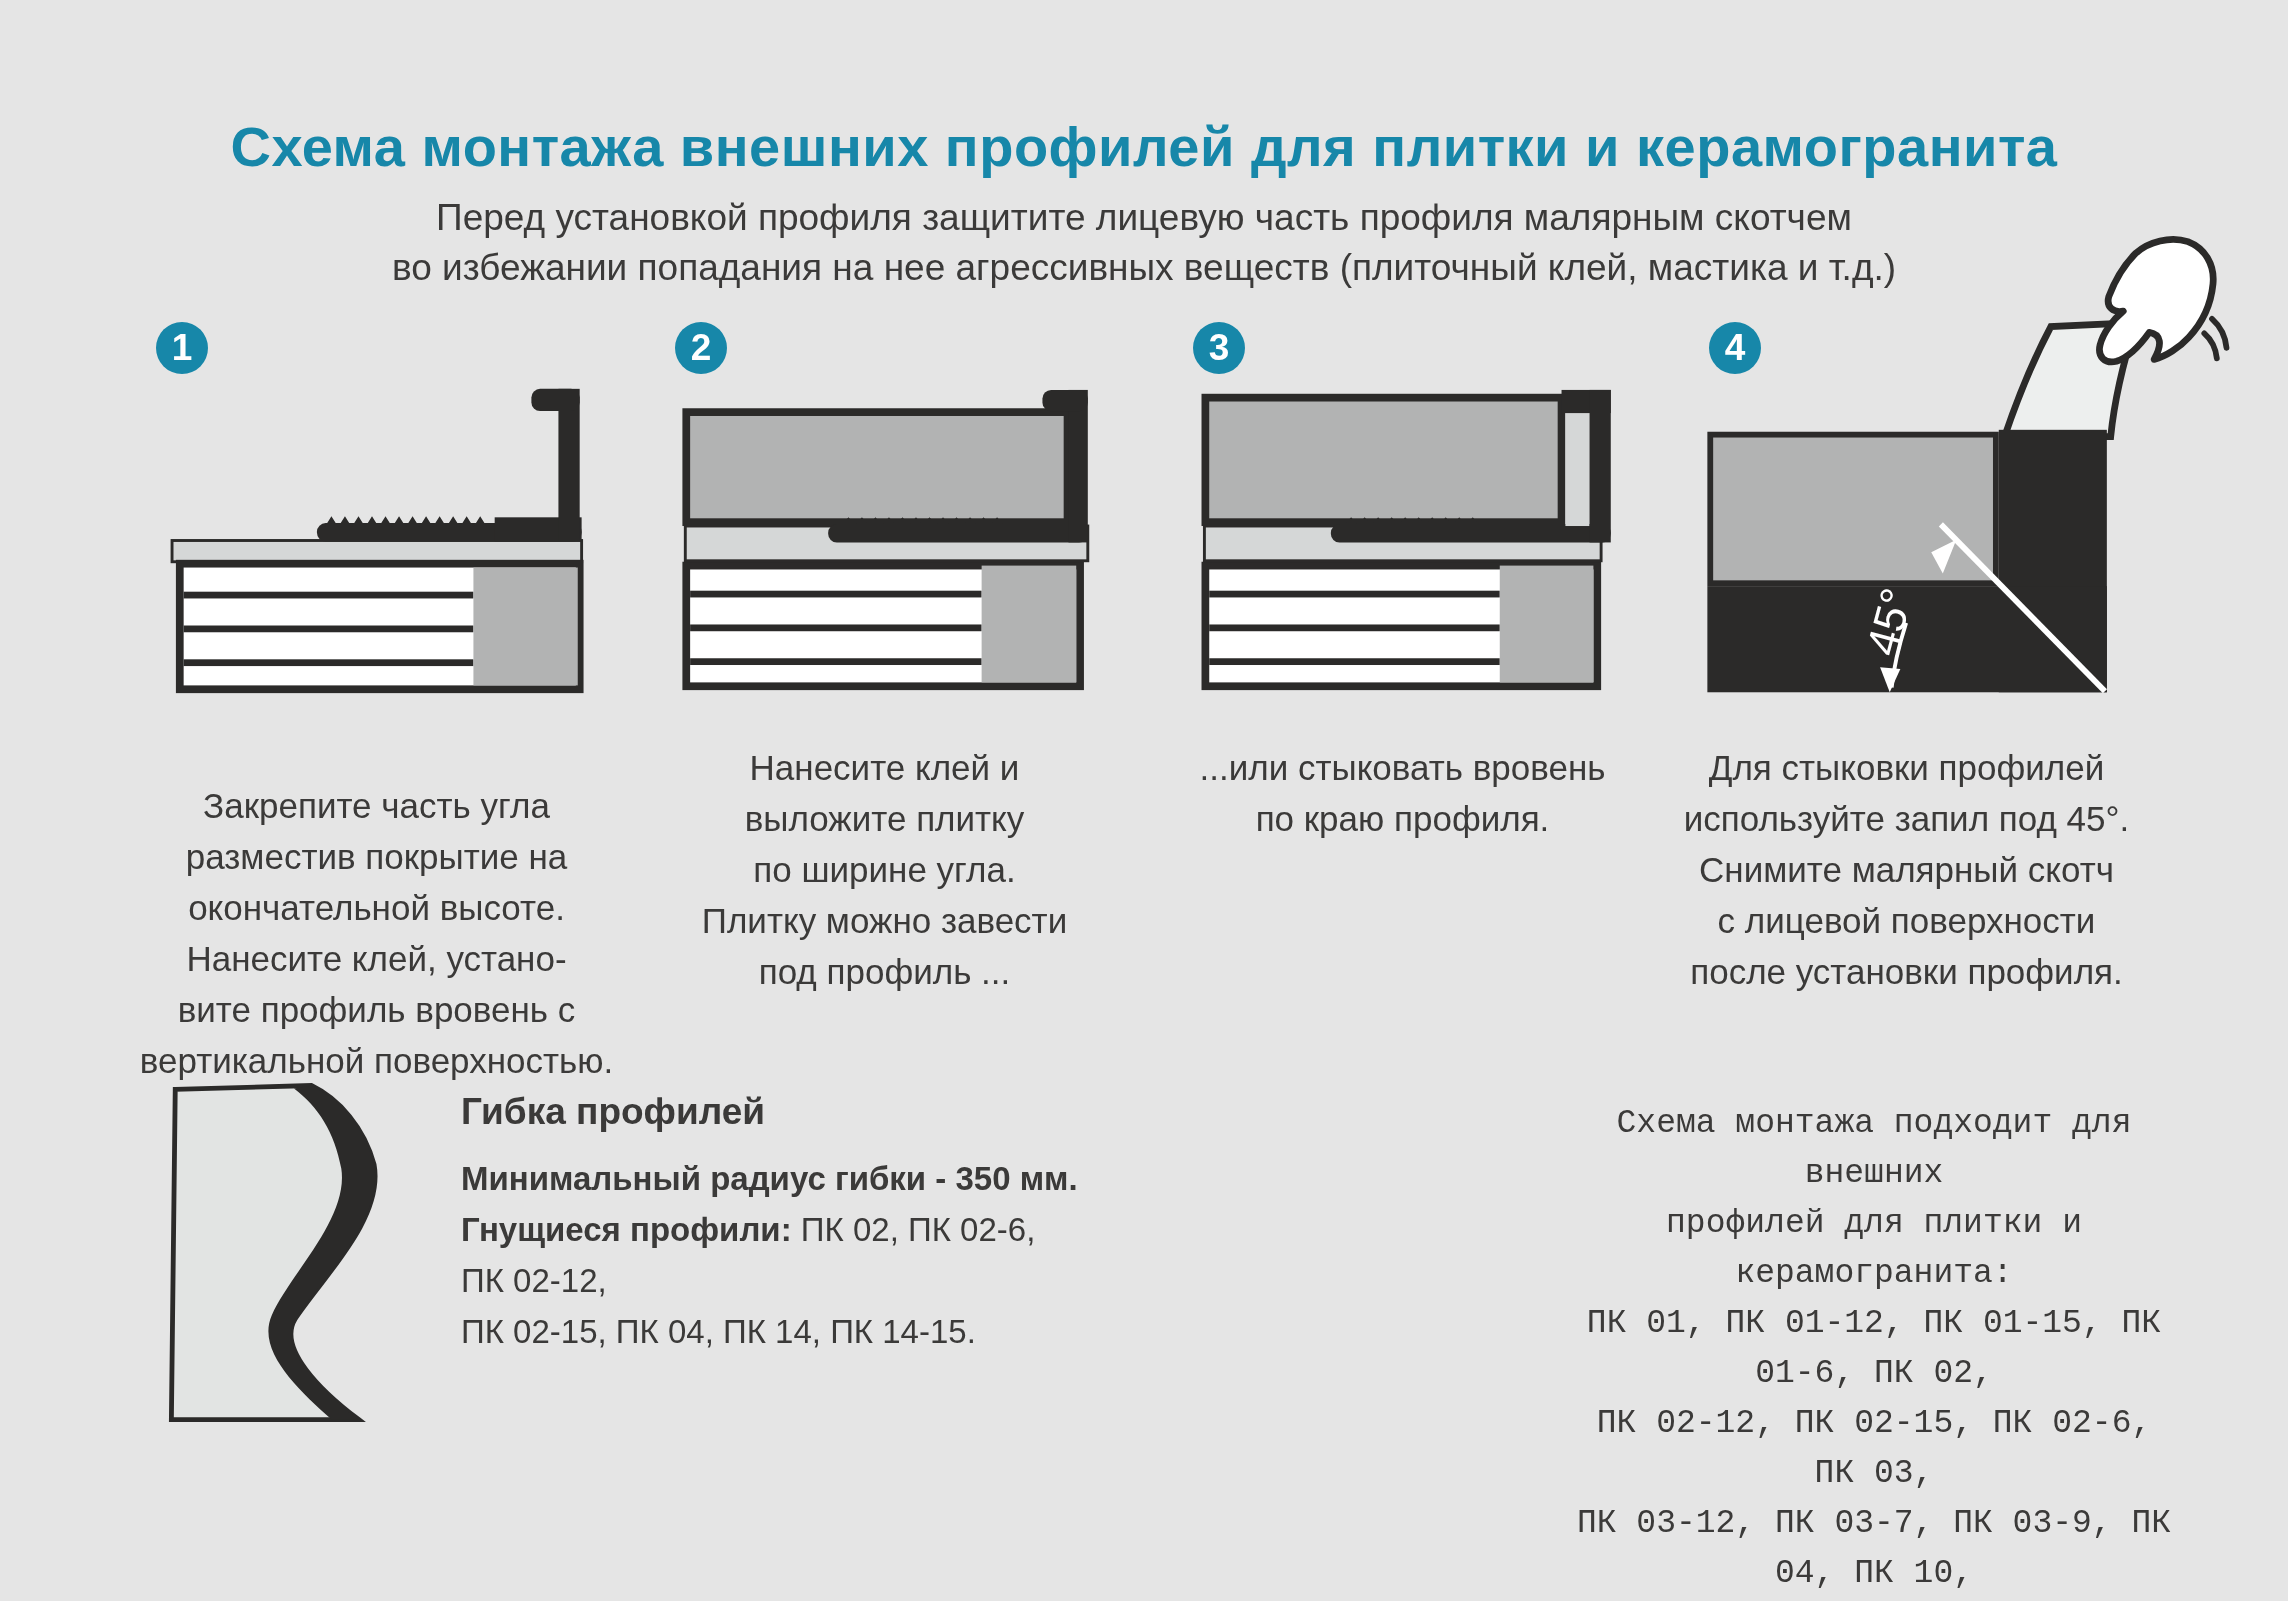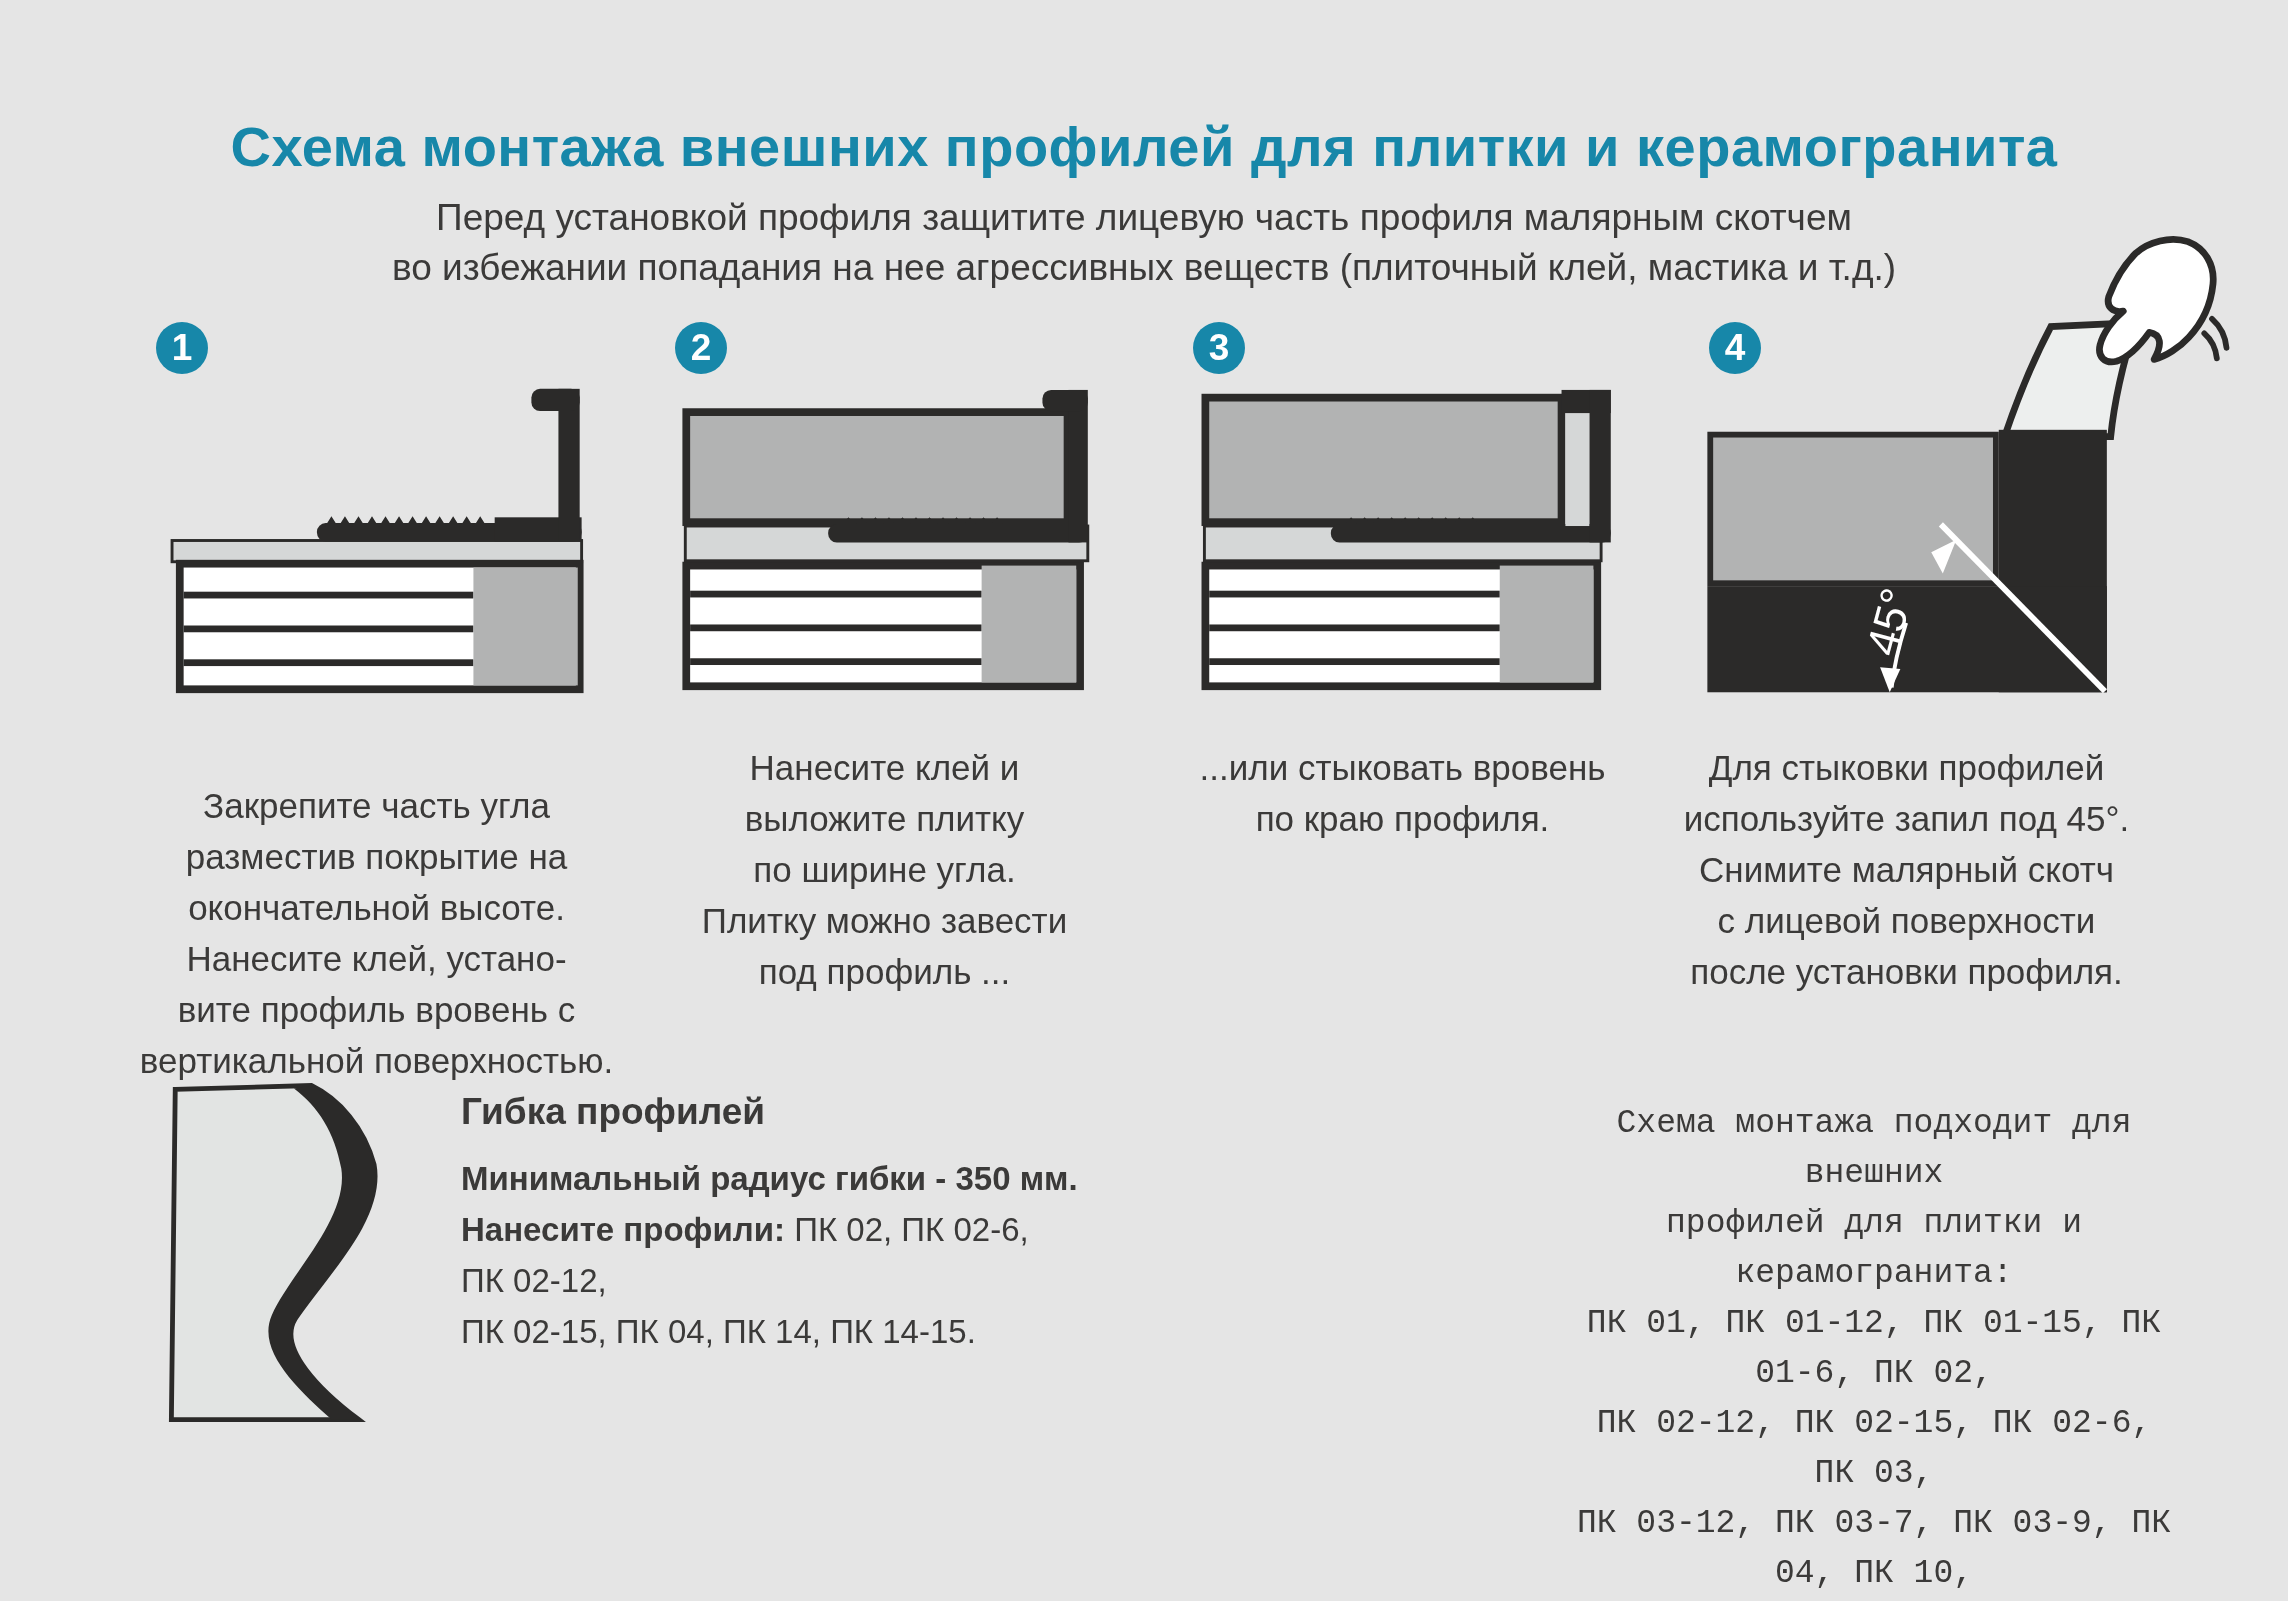--- a/index.html
+++ b/index.html
@@ -114,21 +114,21 @@
 после установки профиля.</div>
 
   <svg class="diagram" style="left:154px;top:1070px;" width="251" height="367" viewBox="160 1108 260 380">
     <path d="M182,1128 L323,1124 C352,1138 378,1168 388,1206 C398,1262 335,1322 306,1366 C288,1396 332,1440 372,1470 L178,1470 Z" fill="#e2e4e3" stroke="#2b2a29" stroke-width="5"></path>
     <path d="M323,1124 C352,1138 378,1168 388,1206 C398,1262 335,1322 306,1366 C288,1396 332,1440 372,1470 L344,1470 C308,1438 266,1398 282,1362 C300,1320 362,1262 354,1210 C347,1172 330,1146 305,1127 Z" fill="#2b2a29"></path>
   </svg>
 
   <div class="bend-text">
     <div class="bend-heading">Гибка профилей</div>
     <div class="bend-lines bold">Минимальный радиус гибки - 350 мм.</div>
-    <div class="bend-lines"><span class="bold">Нанесите профили:</span><span> ПК 02, ПК 02-6, ПК 02-12,
+    <div class="bend-lines"><span class="bold">Гнущиеся профили:</span><span> ПК 02, ПК 02-6, ПК 02-12,
 ПК 02-15, ПК 04, ПК 14, ПК 14-15.</span></div>
   </div>
 
   <div class="compat">Схема монтажа подходит для внешних
 профилей для плитки и керамогранита:
 ПК 01, ПК 01-12, ПК 01-15, ПК 01-6, ПК 02,
 ПК 02-12, ПК 02-15, ПК 02-6, ПК 03,
 ПК 03-12, ПК 03-7, ПК 03-9, ПК 04, ПК 10,
 ПК 13, ПК 13-15, ПК 14, ПК 14-15.</div>
 

